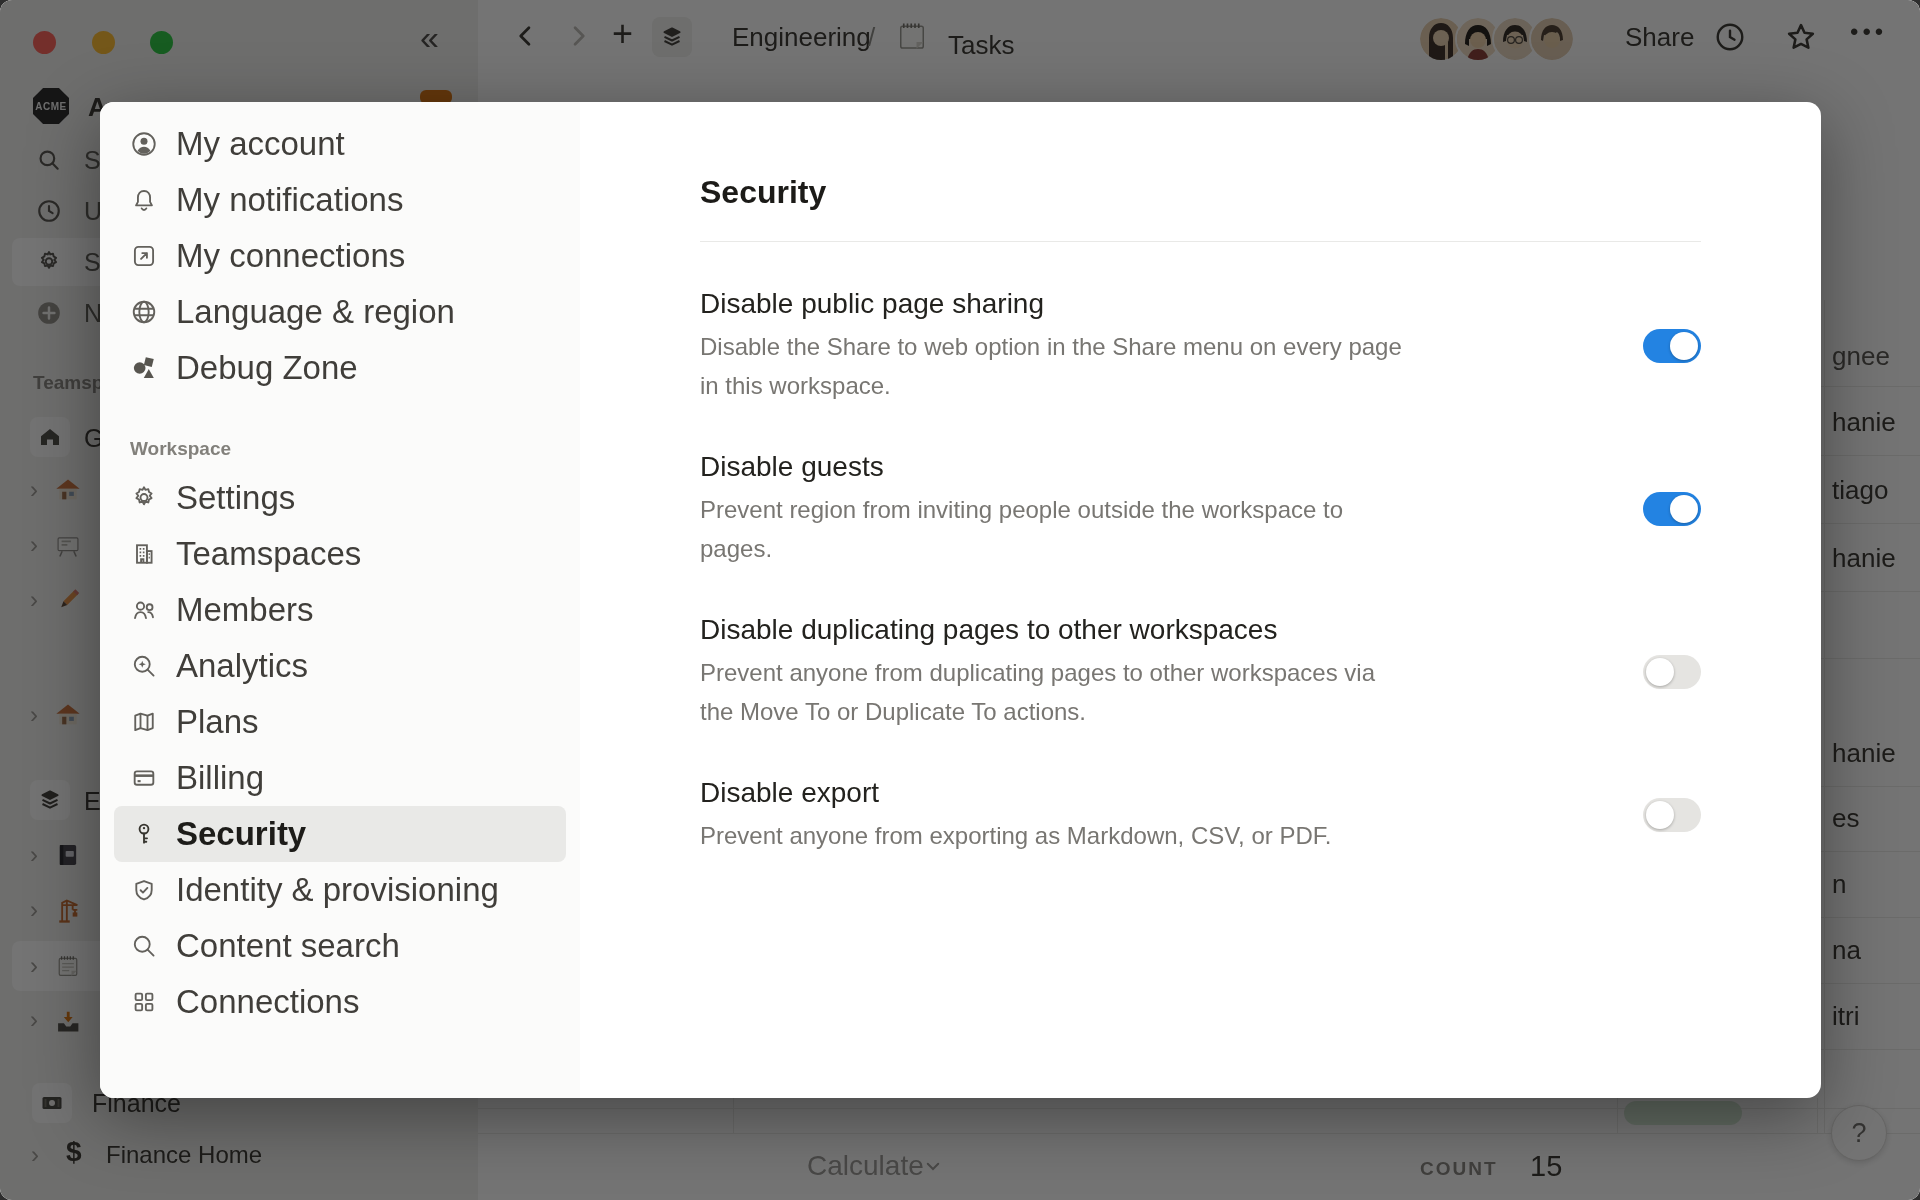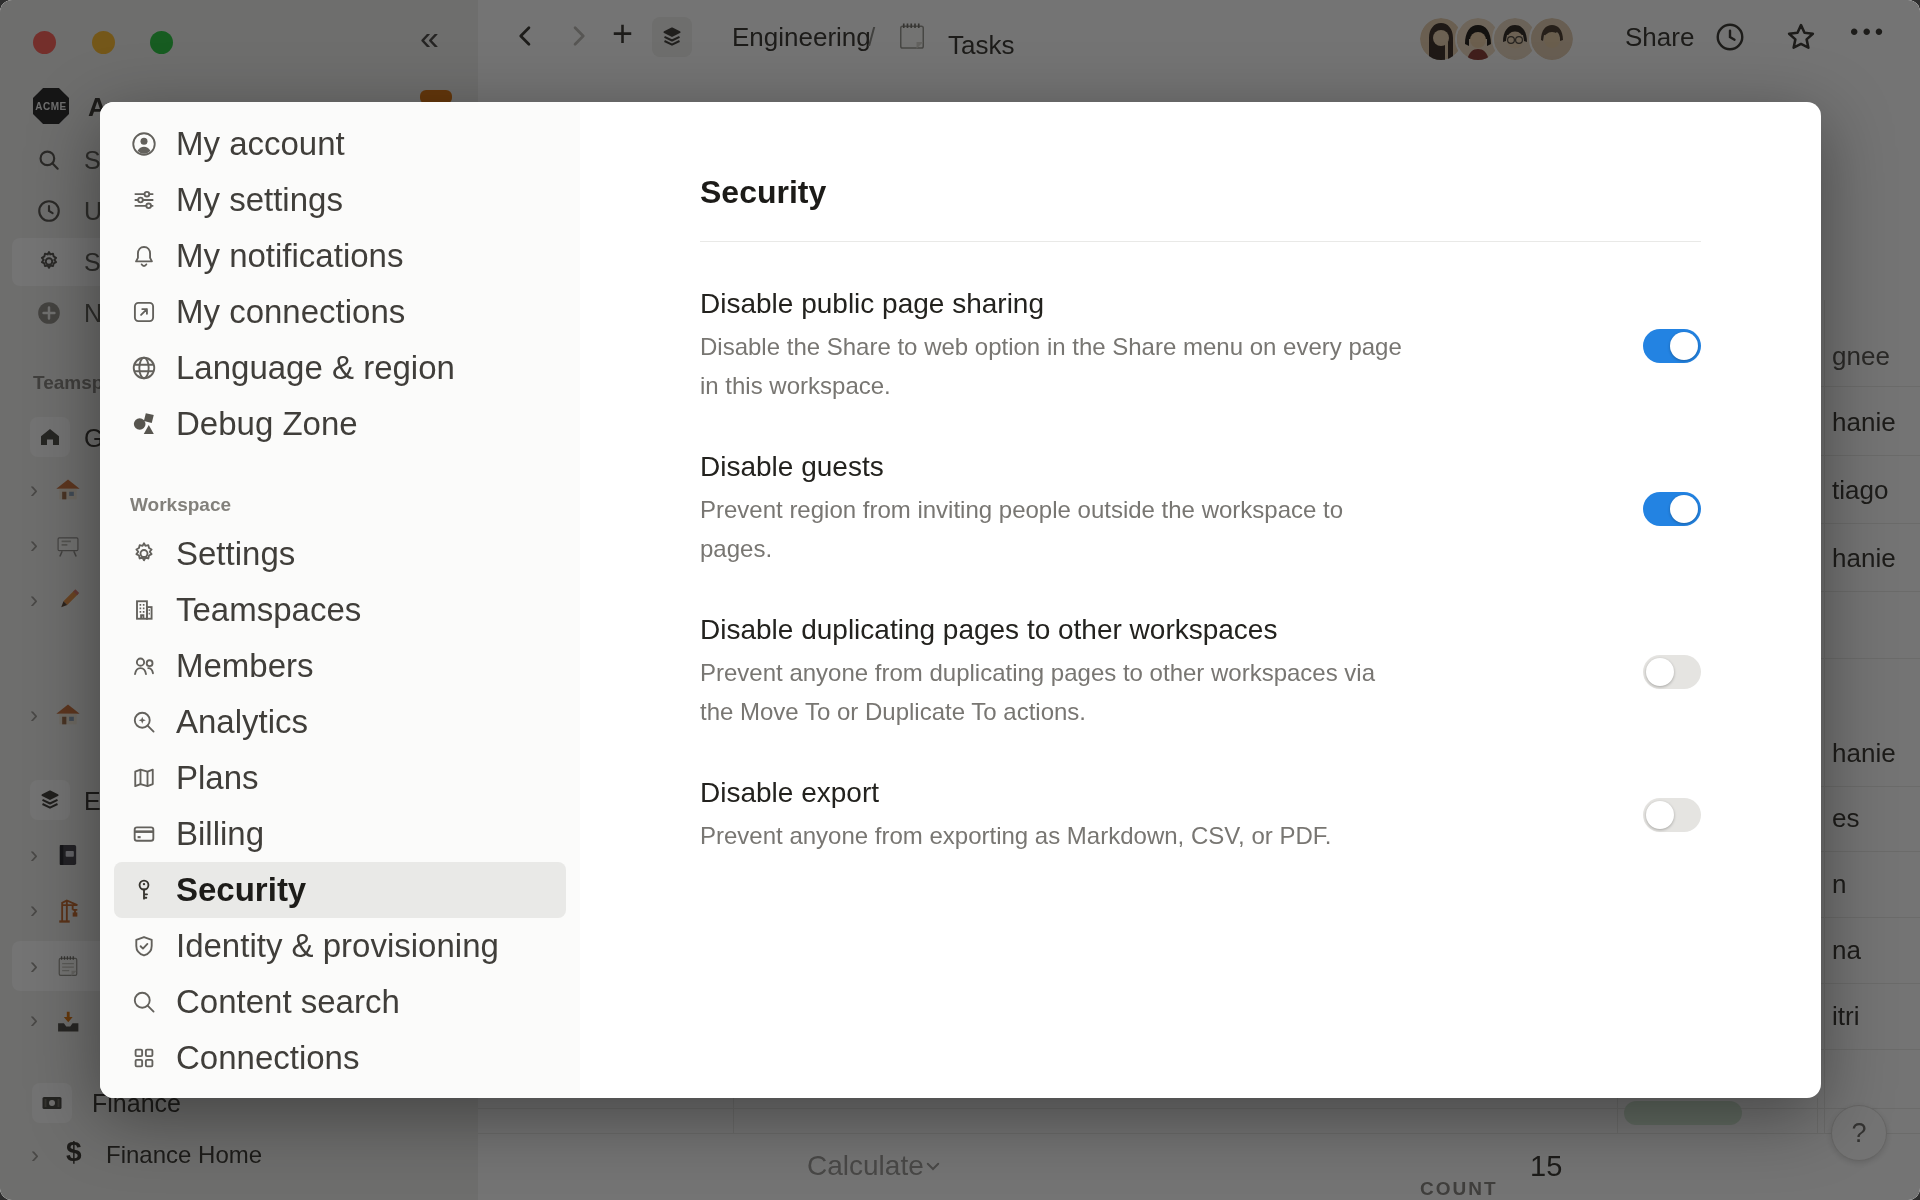--- a/index.html
+++ b/index.html
@@ -307,48 +307,39 @@
     <div class="grid-v" style="left:255px;top:1098px;height:35px;"></div>
     <div class="grid-v" style="left:1139px;top:1098px;height:35px;"></div>
     <div class="grid-v" style="left:1339px;top:1098px;height:35px;"></div>
     <div class="abs" style="left:1146px;top:1101px;width:118px;height:24px;border-radius:12px;background:#d4e7d4;"></div>
     <div class="abs" style="left:329px;top:1150px;font-size:28px;color:#9b9a97;display:flex;align-items:center;gap:0;">
       <span>Calculate</span>
       <svg width="18" height="18" viewBox="0 0 24 24" fill="none" stroke="#9b9a97" stroke-width="2.6" stroke-linecap="round">
           <path d="M5 9l7 7 7-7"></path>
         </svg>
     </div>
-    <div class="abs" style="left:942px;top:1158px;font-size:19px;font-weight:600;letter-spacing:2px;color:#888580;margin-top:20px;">COUNT</div>
+    <div class="abs" style="left:942px;top:1158px;font-size:19px;font-weight:600;letter-spacing:2px;color:#888580;">COUNT</div>
     <div class="abs" style="left:1052px;top:1150px;font-size:29px;color:#37352f;">15</div>
     <div class="abs" style="left:1353px;top:1105px;width:54px;height:54px;border-radius:50%;background:#fff;border:1px solid #dddcda;box-shadow:0 2px 6px rgba(0,0,0,0.15);display:flex;align-items:center;justify-content:center;font-size:27px;color:#6b6a66;">
       <span>?</span>
     </div>
   </div>
 
   <div class="dim-overlay"></div>
 
   <div class="settings-modal">
     <div class="m-side">
 
       <div class="m-item">
         <svg width="28" height="28" viewBox="0 0 24 24" fill="none" stroke="#63615c" stroke-width="1.6">
             <circle cx="12" cy="12" r="9.2"></circle>
             <circle cx="12" cy="9.6" r="3" fill="#63615c" stroke="none"></circle>
             <path d="M6.5 17.8C7.8 15.6 9.8 14.4 12 14.4s4.2 1.2 5.5 3.4C16 19.4 14.1 20.3 12 20.3s-4-.9-5.5-2.5Z" fill="#63615c" stroke="none"></path>
           </svg>
         <span class="lbl">My account</span>
-      </div>
-      <div class="m-item">
-        <svg width="28" height="28" viewBox="0 0 24 24" fill="none" stroke="#63615c" stroke-width="1.6">
-            <path d="M4 7h16M4 12h16M4 17h16"></path>
-            <circle cx="14.5" cy="7" r="2" fill="#fbfbfa"></circle>
-            <circle cx="9" cy="12" r="2" fill="#fbfbfa"></circle>
-            <circle cx="16" cy="17" r="2" fill="#fbfbfa"></circle>
-          </svg>
-        <span class="lbl">My settings</span>
       </div>
       <div class="m-item">
         <svg width="28" height="28" viewBox="0 0 24 24" fill="none" stroke="#63615c" stroke-width="1.6" stroke-linejoin="round">
             <path d="M12 4.3c-3.2 0-5.2 2.4-5.2 5.6v3.7L5.2 16.6h13.6l-1.6-3V9.9c0-3.2-2-5.6-5.2-5.6Z"></path>
             <path d="M10 19.2c.5 1 1.2 1.4 2 1.4s1.5-.4 2-1.4" stroke-linecap="round"></path>
           </svg>
         <span class="lbl">My notifications</span>
       </div>
       <div class="m-item">
         <svg width="28" height="28" viewBox="0 0 24 24" fill="none" stroke="#63615c" stroke-width="1.6" stroke-linejoin="round">

